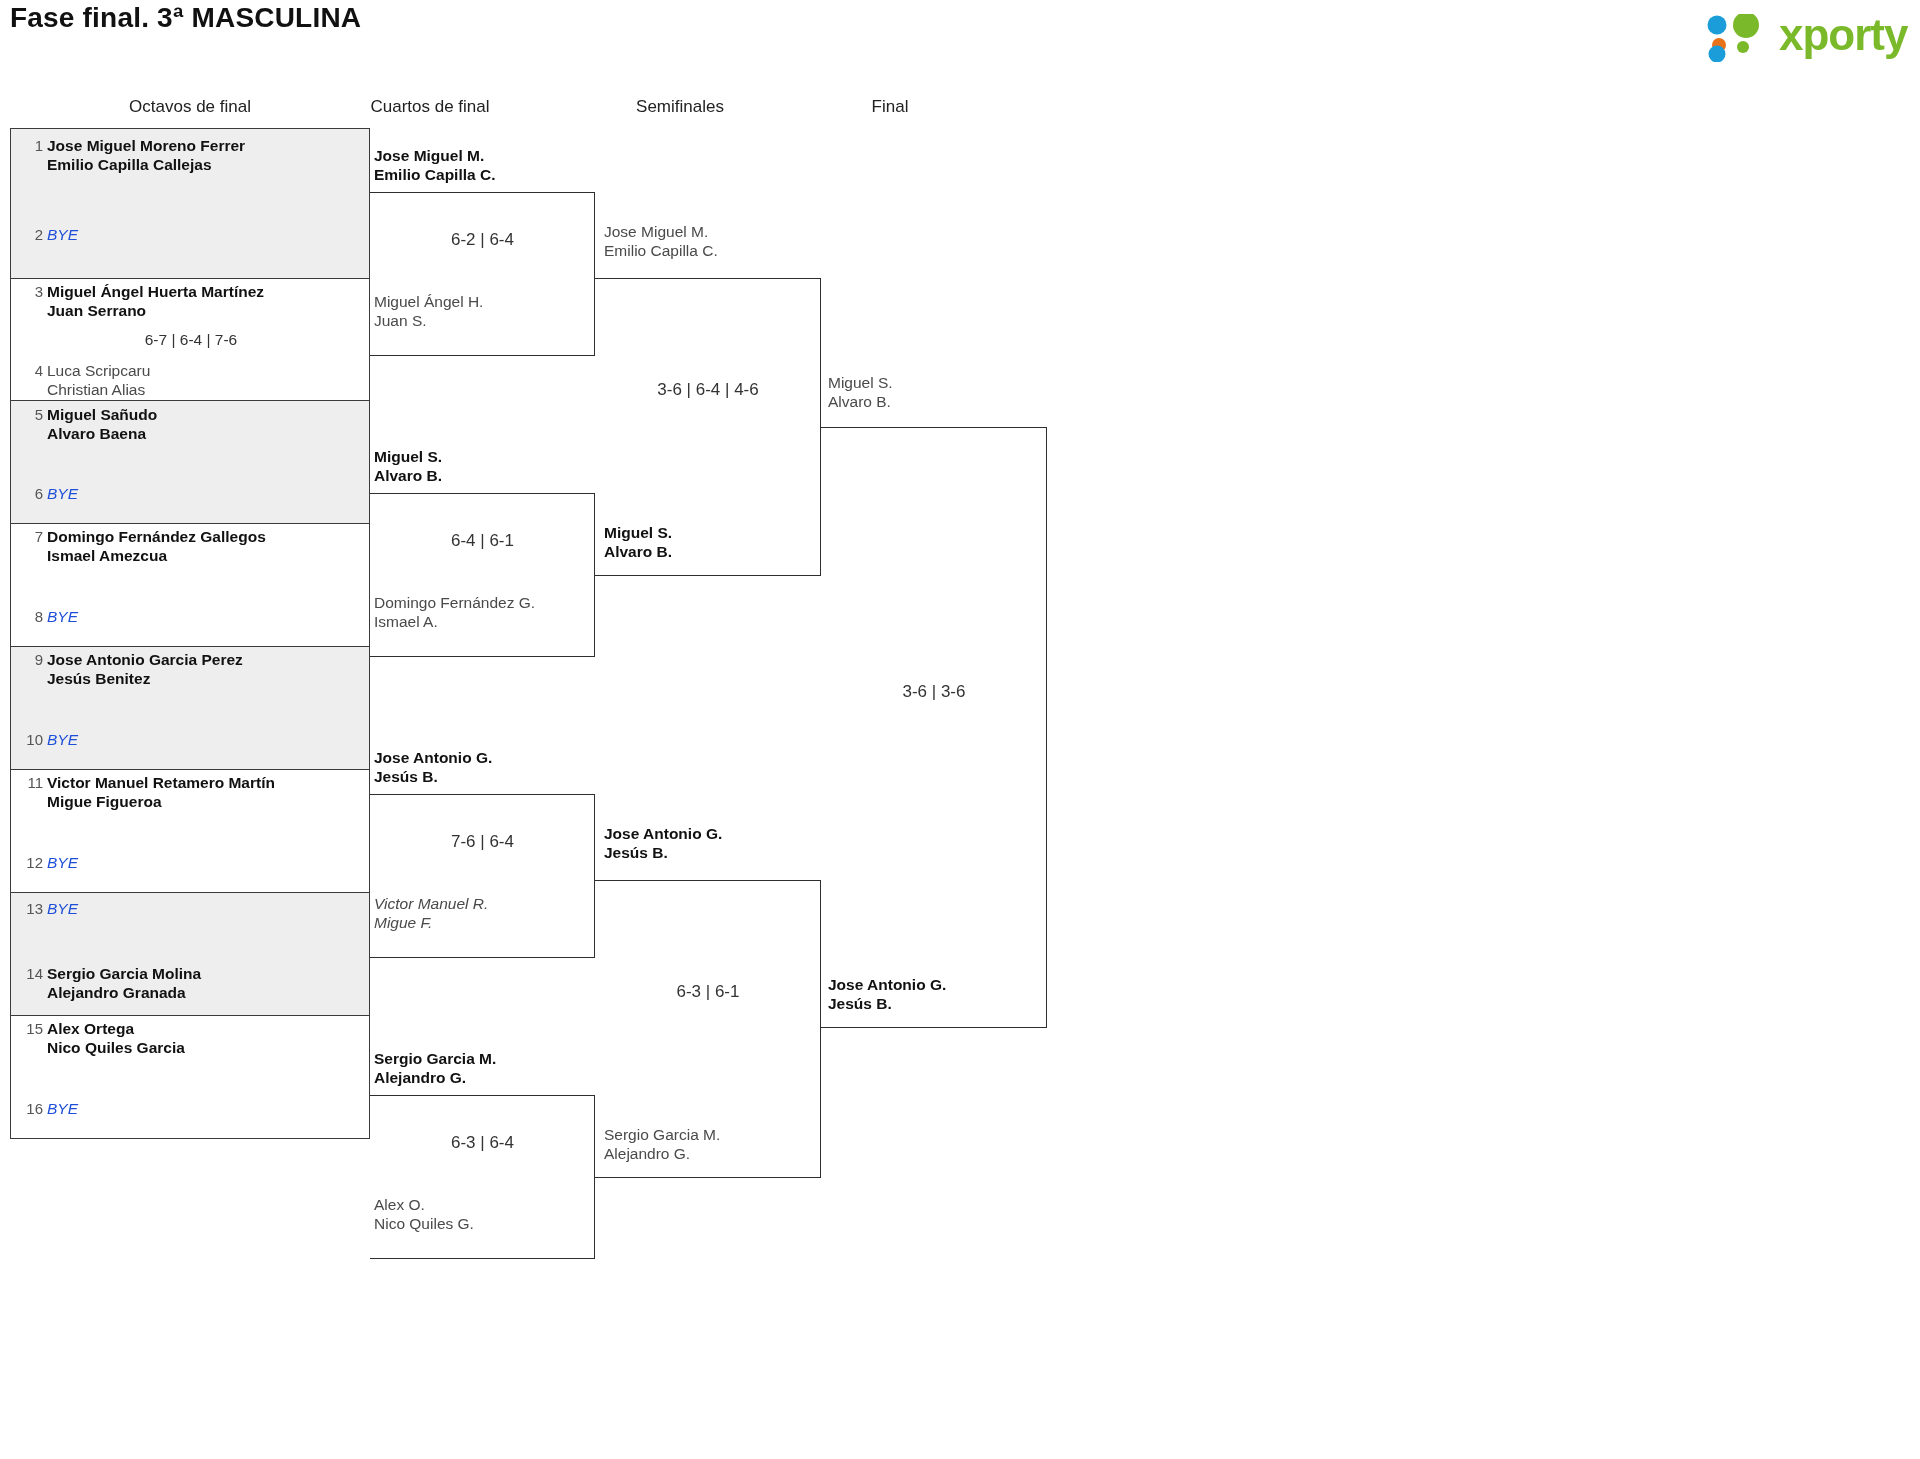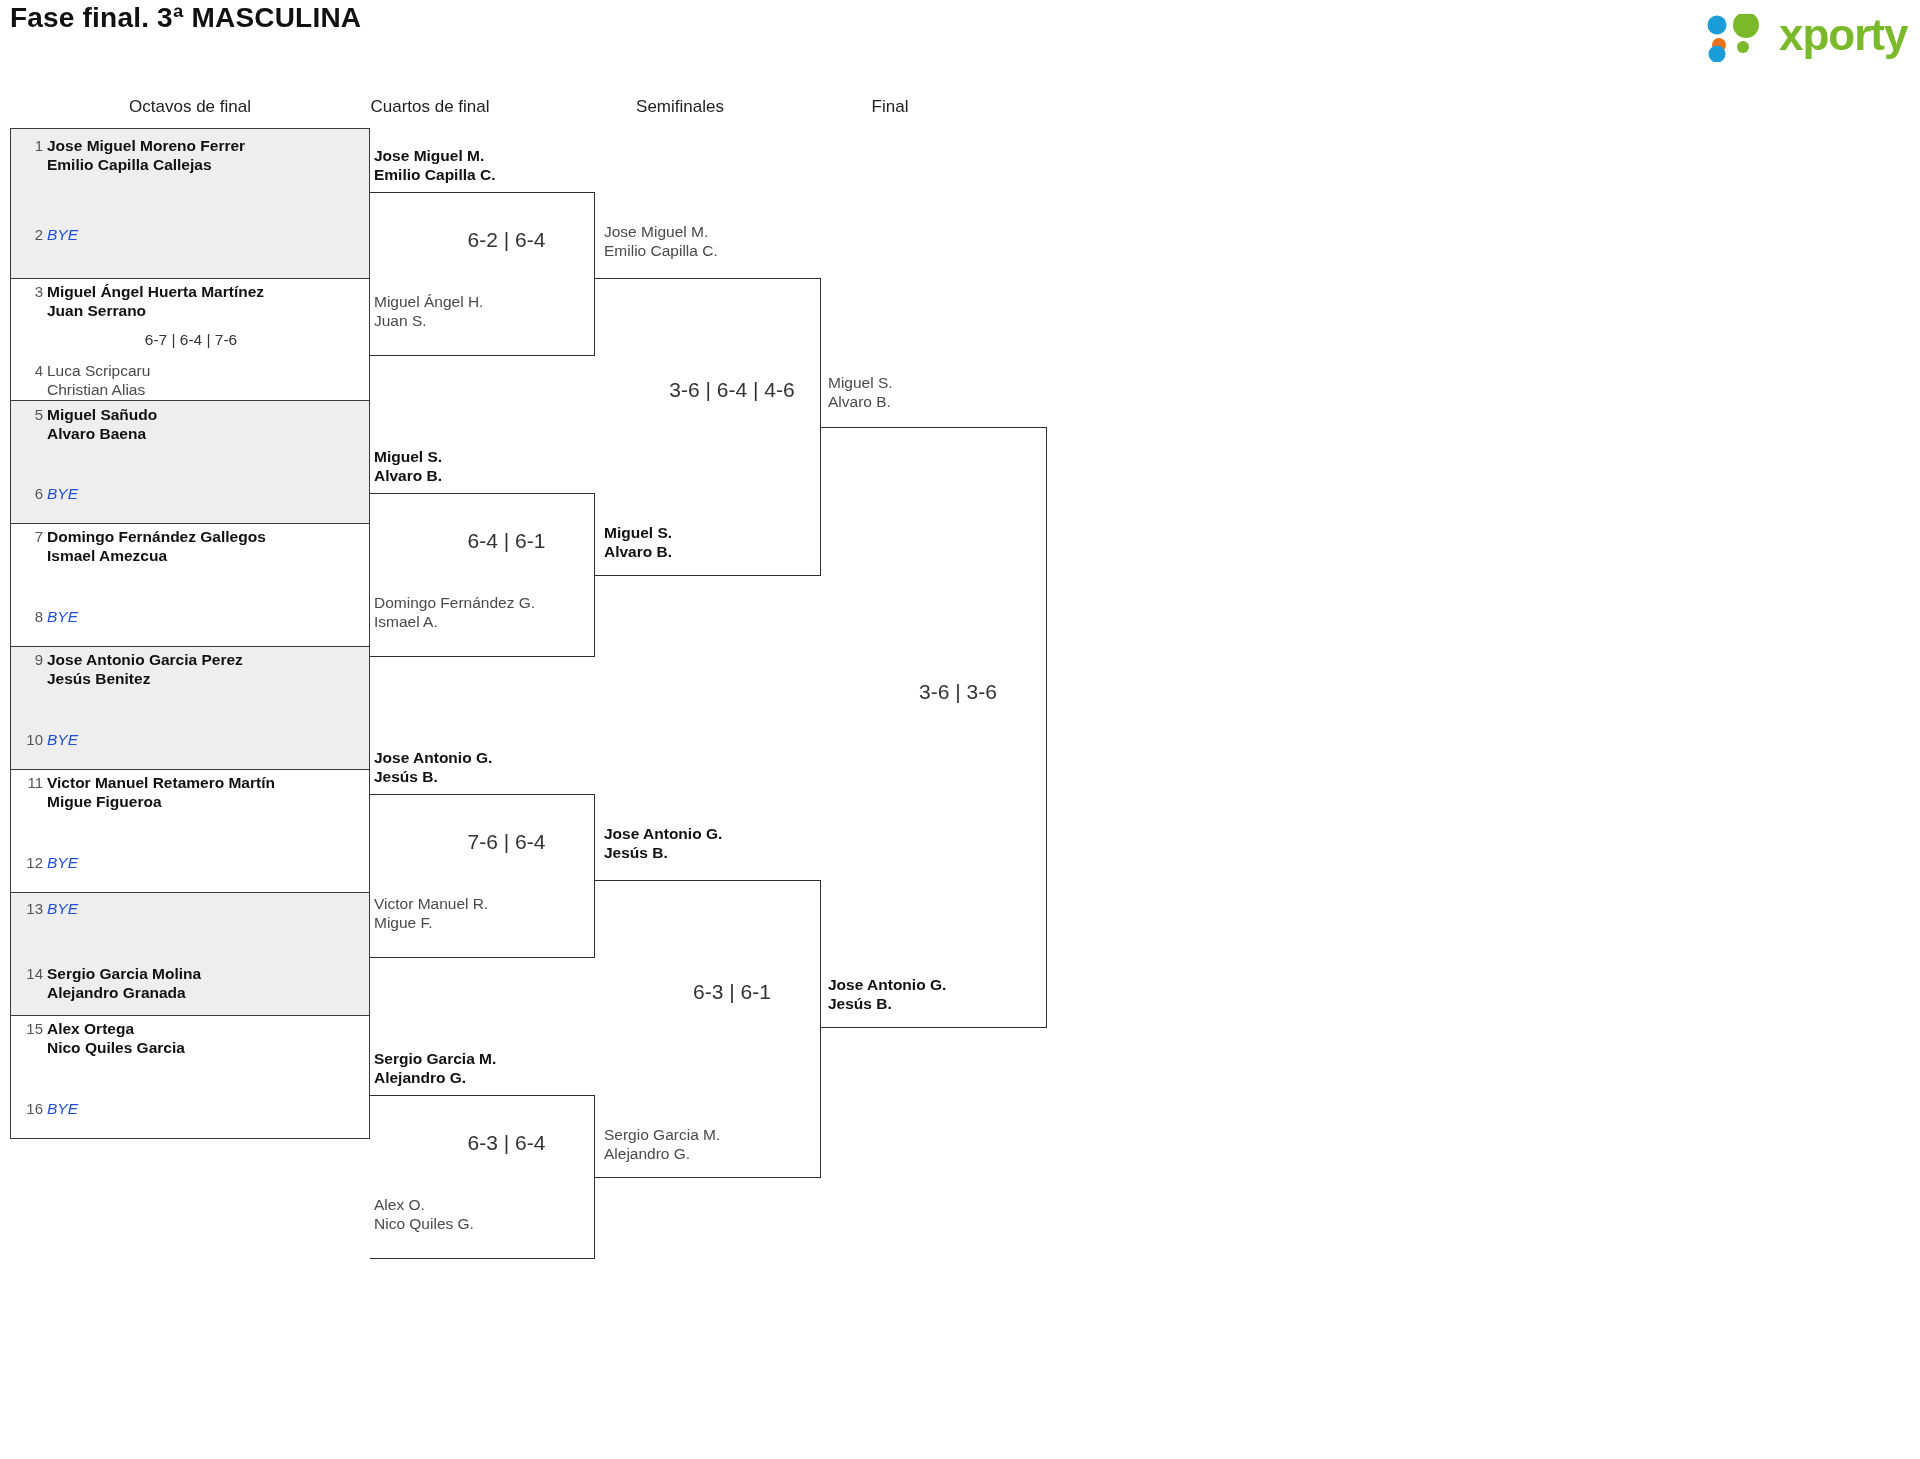--- a/index.html
+++ b/index.html
@@ -67,21 +67,21 @@
   }
 
   
   .mbox{
     position:absolute;box-sizing:border-box;
     border:1px solid #2e2e2e;border-left:none;
     background:transparent;
   }
   .mbox-score{
     position:absolute;text-align:center;
-    font-size:21px;color:#333333;line-height:20px;margin-left:24px;
+    font-size:17px;color:#333333;line-height:20px;
   }
   .mnames{
     position:absolute;font-size:15.5px;line-height:19px;
   }
   .mnames .ln{display:block;white-space:nowrap;}
 </style>
 </head>
 <body>
 
 <div class="abs" id="title-block">
@@ -266,21 +266,21 @@
   <span class="ln loser">Domingo Fernández G.</span>
   <span class="ln loser">Ismael A.</span>
 </div>
 
 <div class="abs mnames" style="left:374px;top:748px;">
   <span class="ln winner">Jose Antonio G.</span>
   <span class="ln winner">Jesús B.</span>
 </div>
 <div class="abs mbox" style="left:370px;top:794px;width:225px;height:164px;"></div>
 <div class="abs mbox-score" style="left:370px;top:832px;width:225px;">7-6 | 6-4</div>
-<div class="abs mnames" style="left:374px;top:894px;">
+<div class="abs mnames" style="left:374px;top:894px;font-style:italic;">
   <span class="ln loser">Victor Manuel R.</span>
   <span class="ln loser">Migue F.</span>
 </div>
 
 <div class="abs mnames" style="left:374px;top:1049px;">
   <span class="ln winner">Sergio Garcia M.</span>
   <span class="ln winner">Alejandro G.</span>
 </div>
 <div class="abs mbox" style="left:370px;top:1095px;width:225px;height:164px;"></div>
 <div class="abs mbox-score" style="left:370px;top:1133px;width:225px;">6-3 | 6-4</div>

